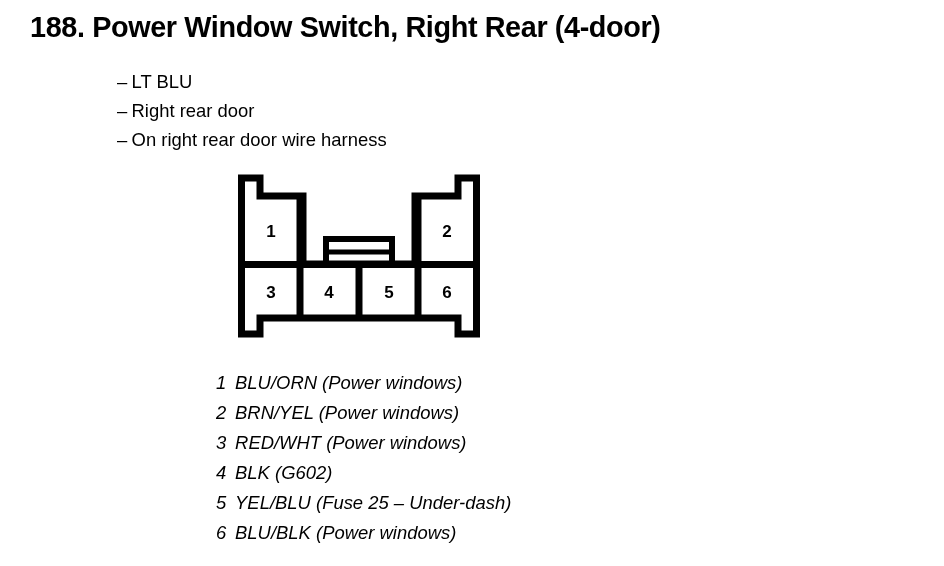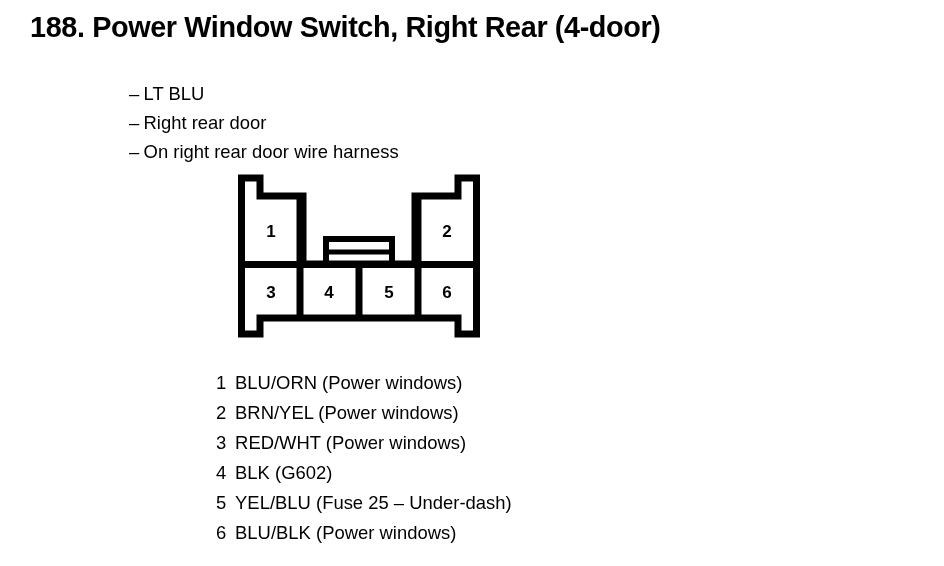--- a/index.html
+++ b/index.html
@@ -31,21 +31,21 @@
     transform-origin: left top;
     line-height: 1.0;
   }
 
   
   .attr-list {
     position: absolute;
     left: 113px;
     top: 63px;
     list-style: none;
-    margin: 16px;
+    margin: 4px;
     padding: 0;
   }
   .attr-list li {
     font-size: 19px;
     line-height: 29px;
     white-space: nowrap;
     transform: scaleX(0.97);
     transform-origin: left center;
   }
   .attr-dash {
@@ -73,20 +73,21 @@
   }
 
   
   .pin-legend {
     position: absolute;
     left: 205px;
     top: 368px;
     margin: 0;
     padding: 0;
     list-style: none;
+    font-style: italic;
   }
   .pin-legend li {
     font-size: 19px;
     line-height: 30px;
     white-space: nowrap;
     transform: scaleX(0.97);
     transform-origin: left center;
   }
   .pin-legend .pin-index {
     display: inline-block;

